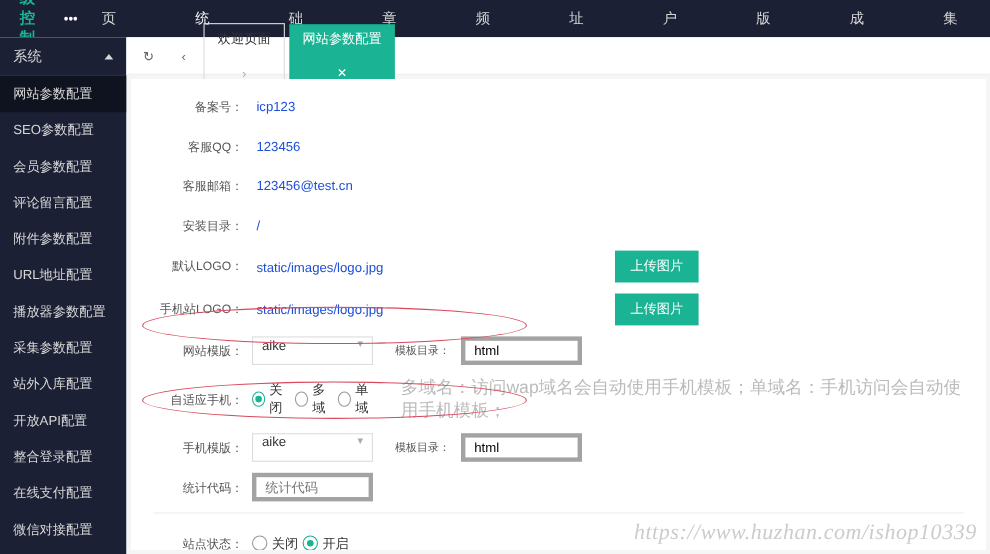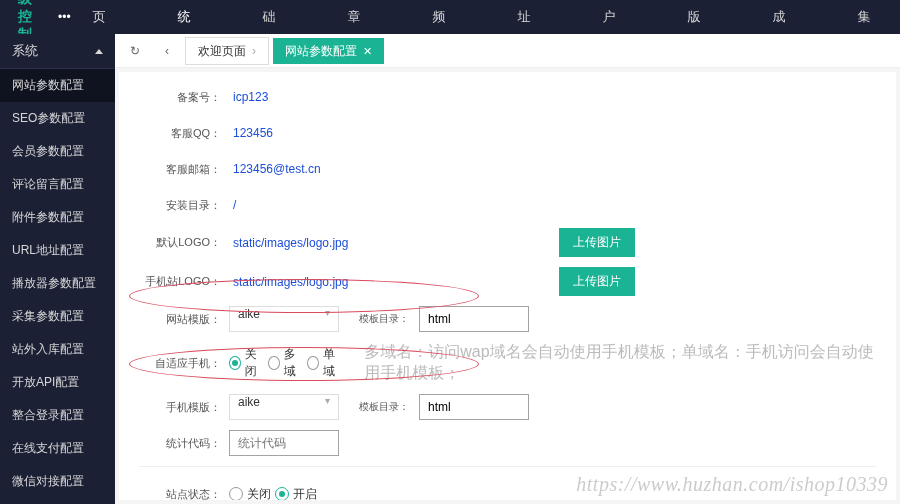--- a/index.html
+++ b/index.html
@@ -11,29 +11,29 @@
 .nav-item { padding: 0 14px; line-height: 34px; cursor: pointer; font-size: 13px; }
 .nav-item.active { border-bottom: 2px solid #1ab394; color: #fff; }
 .container { display: flex; height: calc(100% - 34px); }
 .sidebar { width: 115px; background: #1c2035; color: #d7d7d7; display: flex; flex-direction: column; }
 .sidebar-header { padding: 8px 12px; display: flex; justify-content: space-between; align-items: center; font-size: 13px; border-bottom: 1px solid #2d3148; }
 .sidebar-item { padding: 8px 12px; cursor: pointer; font-size: 12px; }
 .sidebar-item.active { background: #0f121f; }
 .main { flex: 1; display: flex; flex-direction: column; background: #f5f5f5; }
 .tabbar { height: 34px; background: #fff; display: flex; align-items: center; border-bottom: 1px solid #eee; padding-left: 6px; gap: 4px; }
 .icon-btn { width: 28px; height: 28px; display: flex; align-items: center; justify-content: center; cursor: pointer; color: #666; border: 1px solid transparent; }
-.tab { padding: 0 12px; line-height: 26px; cursor: pointer; font-size: 12px; display: flex; align-items: center; gap: 6px; }
+.tab { padding: 0 12px; line-height: 26px; cursor: pointer; font-size: 12px; display: flex; align-items: center; gap: 6px; flex-direction: column; }
 .tab.home { border: 1px solid #ddd; }
 .tab.active { background: #1ab394; color: #fff; }
 .tab-close { font-size: 11px; }
 .content { flex: 1; background: #fff; margin: 4px; padding: 12px 20px; overflow-y: auto; position: relative; }
 .form-row { display: flex; align-items: center; margin-bottom: 10px; min-height: 26px; }
 .form-label { width: 90px; text-align: right; color: #555; padding-right: 8px; font-size: 11px; white-space: nowrap; }
 .form-value { flex: 1; display: flex; align-items: center; gap: 10px; font-size: 12px; }
-.input { height: 26px; border: 1px solid #a3a3a3; padding: 0 8px; font-size: 12px; width: 110px; background: #fff; }
+.input { height: 26px; border: 4px solid #a3a3a3; padding: 0 8px; font-size: 12px; width: 110px; background: #fff; }
 .select-input { width: 110px; height: 26px; border: 1px solid #ddd; padding: 0 8px; display: flex; align-items: flex-start; justify-content: space-between; cursor: pointer; font-size: 12px; background: #fff; }
 .btn-teal { background: #1ab394; color: #fff; border: none; padding: 6px 14px; cursor: pointer; font-size: 12px; }
 .radio-group { display: flex; align-items: center; gap: 4px; }
 .radio-opt { display: flex; align-items: center; gap: 4px; cursor: pointer; }
 .radio-circle { width: 14px; height: 14px; border-radius: 50%; border: 1px solid #999; display: inline-flex; align-items: center; justify-content: center; }
 .radio-circle.checked { border-color: #1ab394; }
 .radio-circle.checked::after { content: ""; width: 6px; height: 6px; border-radius: 50%; background: #1ab394; }
 .hint { color: #bbb; font-size: 16px; margin-left: 12px; }
 .static-text { padding-left: 4px; color: #1d4ed8; }
 .divider-row { border-top: 1px solid #eee; margin: 10px 0 14px; }

